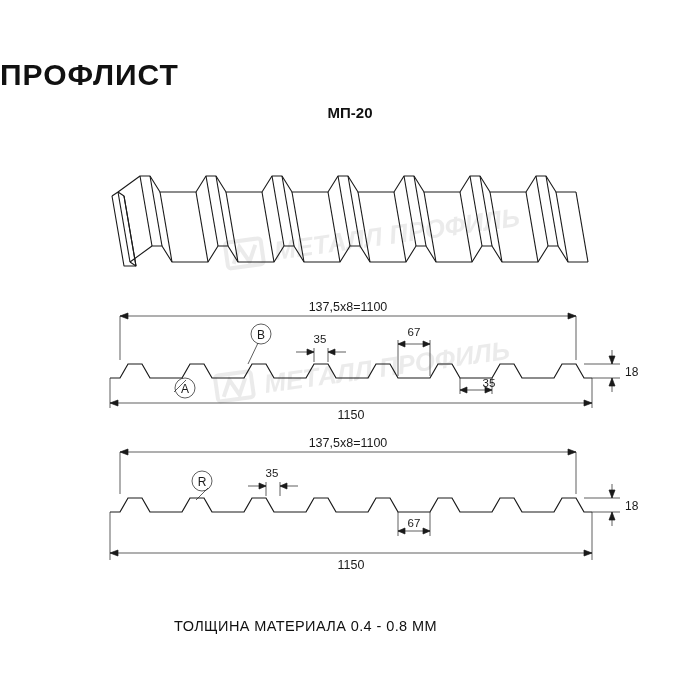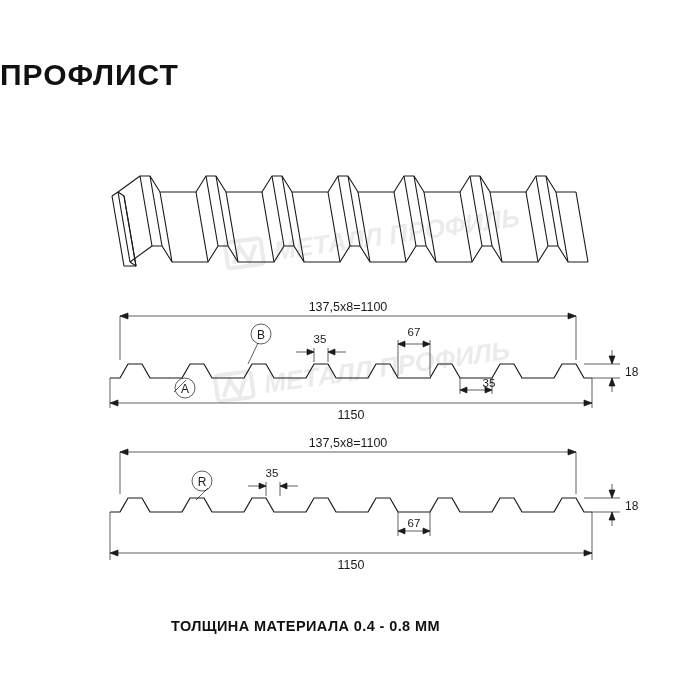--- a/index.html
+++ b/index.html
@@ -40,21 +40,21 @@
     font-weight: bold;
     color: #111;
   }
   .footer {
     position: absolute;
     top: 618px;
     left: 0;
     width: 611px;
     text-align: center;
     font-size: 14.5px;
-    font-weight: bold;
+    font-weight: normal;
     letter-spacing: 0.4px;
     color: #111;
   }
   svg {
     position: absolute;
     top: 0;
     left: 0;
   }
   .wm {
     position: absolute;
@@ -68,20 +68,21 @@
     font-style: italic;
     fill: #d8d8d8;
   }
 </style>
 </head>
 <body>
 
 <div class="sheet">
 
   <div class="title">ПРОФЛИСТ</div>
+  <div class="subtitle">МП-20</div>
 
   <svg width="700" height="700" class="wm">
     <g transform="translate(225,245) rotate(-8)">
       <rect x="0" y="-2" width="36" height="26" rx="3" fill="none" stroke="#d8d8d8" stroke-width="4"></rect>
       <path d="M6 20 L14 4 L22 20 L30 4" fill="none" stroke="#d8d8d8" stroke-width="4"></path>
       <text class="wm-text" x="48" y="22" font-size="26">МЕТАЛЛ ПРОФИЛЬ</text>
     </g>
     <g transform="translate(215,378) rotate(-8)">
       <rect x="0" y="-2" width="36" height="26" rx="3" fill="none" stroke="#d8d8d8" stroke-width="4"></rect>
       <path d="M6 20 L14 4 L22 20 L30 4" fill="none" stroke="#d8d8d8" stroke-width="4"></path>

